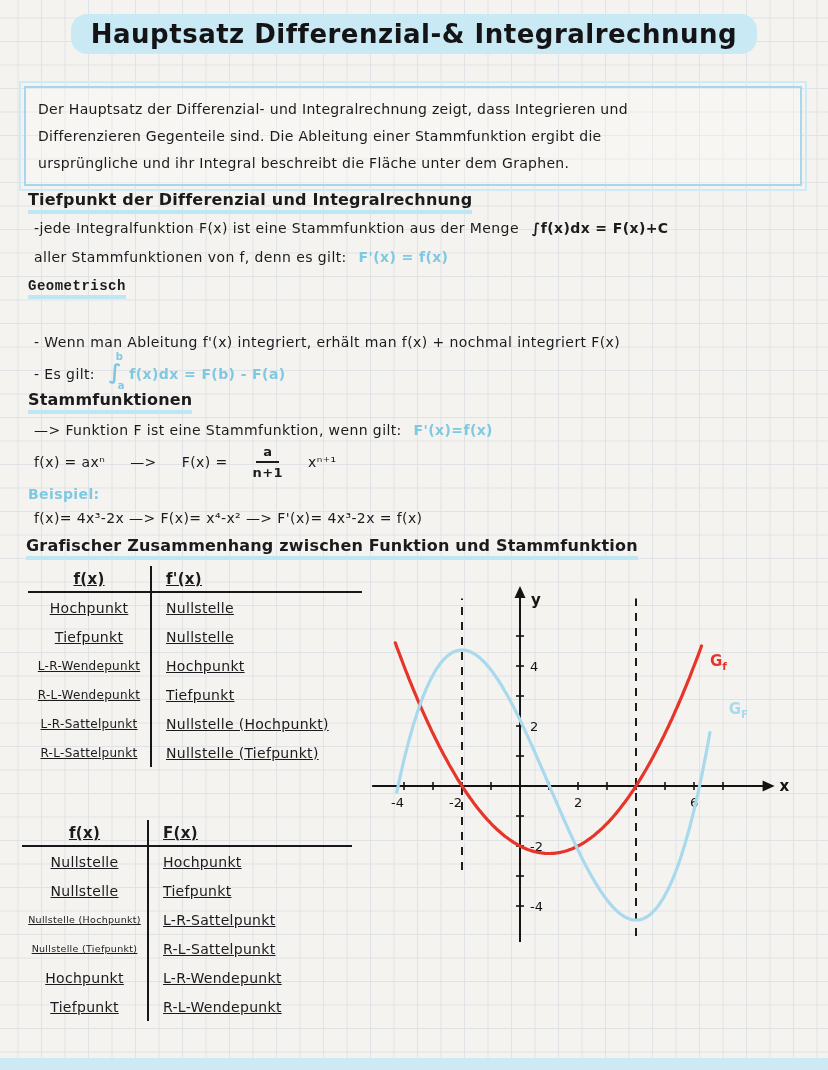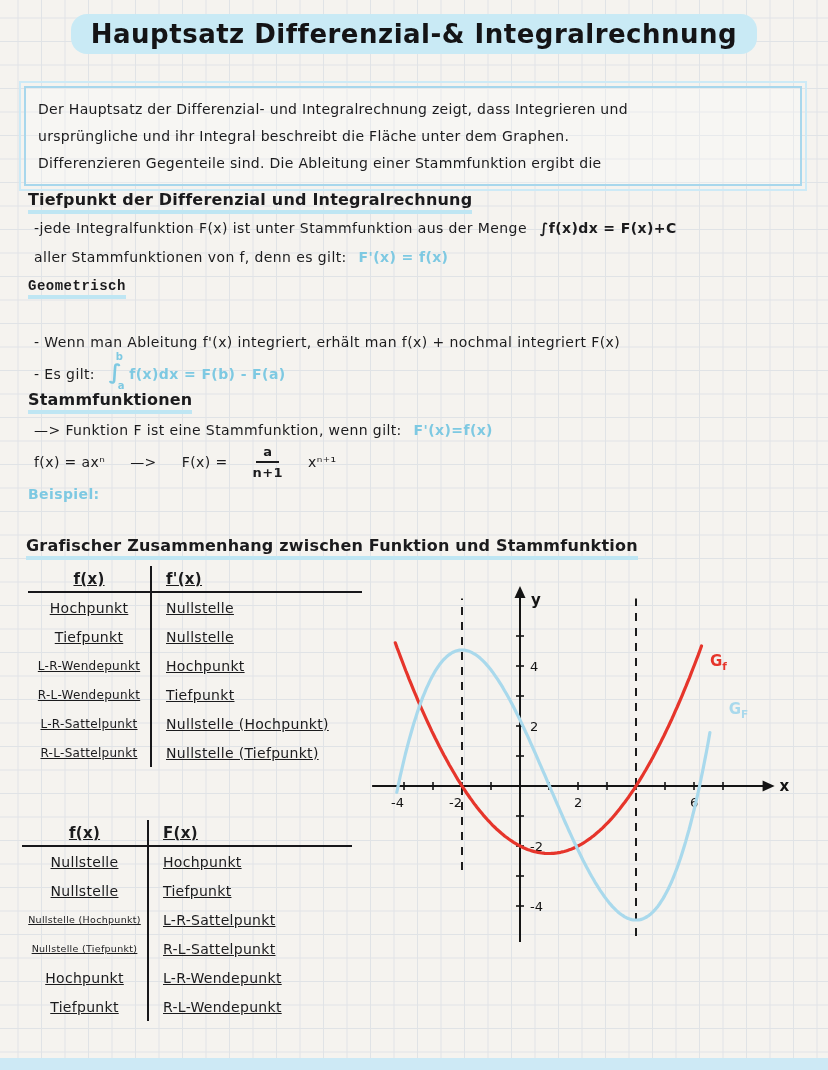--- a/index.html
+++ b/index.html
@@ -44,30 +44,30 @@
 <body>
 
 <div class="page">
 
   <div class="title">
     <span>Hauptsatz Differenzial-&amp; Integralrechnung</span>
   </div>
 
   <div class="intro">
     <div class="iline">Der Hauptsatz der Differenzial- und Integralrechnung zeigt, dass Integrieren und</div>
+    <div class="iline">Differenzieren Gegenteile sind. Die Ableitung einer Stammfunktion ergibt die</div>
     <div class="iline">ursprüngliche und ihr Integral beschreibt die Fläche unter dem Graphen.</div>
-    <div class="iline">Differenzieren Gegenteile sind. Die Ableitung einer Stammfunktion ergibt die</div>
   </div>
 
   <div class="h" style="left:28px;top:190px;">
     <span class="ul">Tiefpunkt der Differenzial und Integralrechnung</span>
   </div>
 
   <div class="line" style="left:34px;top:220px;">
-    <span>-jede Integralfunktion F(x) ist unter Stammfunktion aus der Menge</span>
+    <span>-jede Integralfunktion F(x) ist eine Stammfunktion aus der Menge</span>
     <span class="fbold">∫f(x)dx = F(x)+C</span>
   </div>
 
   <div class="line" style="left:34px;top:249px;">
     <span>aller Stammfunktionen von f, denn es gilt:</span>
     <span class="blue">F'(x) = f(x)</span>
   </div>
 
   <div class="sub-h" style="left:28px;top:278px;font-family:Liberation Mono, monospace;">
     <span class="ul">Geometrisch</span>
@@ -102,20 +102,21 @@
     <span>F(x) =</span>
     <span class="frac">
       <span class="num">a</span>
       <span class="den">n+1</span>
     </span>
     <span>xⁿ⁺¹</span>
   </div>
 
   <div class="line blue" style="left:28px;top:486px;margin-left:0;">Beispiel:</div>
 
+  <div class="line" style="left:34px;top:510px;">f(x)= 4x³-2x —&gt; F(x)= x⁴-x² —&gt; F'(x)= 4x³-2x = f(x)</div>
 
   <div class="h" style="left:26px;top:536px;">
     <span class="ul">Grafischer Zusammenhang zwischen Funktion und Stammfunktion</span>
   </div>
 
   <div class="htable" id="table1">
       <div class="tcell c1 thead">f(x)</div>
       <div class="tcell c2 thead">f'(x)</div>
       <div class="tcell c1">Hochpunkt</div>
       <div class="tcell c2">Nullstelle</div>

